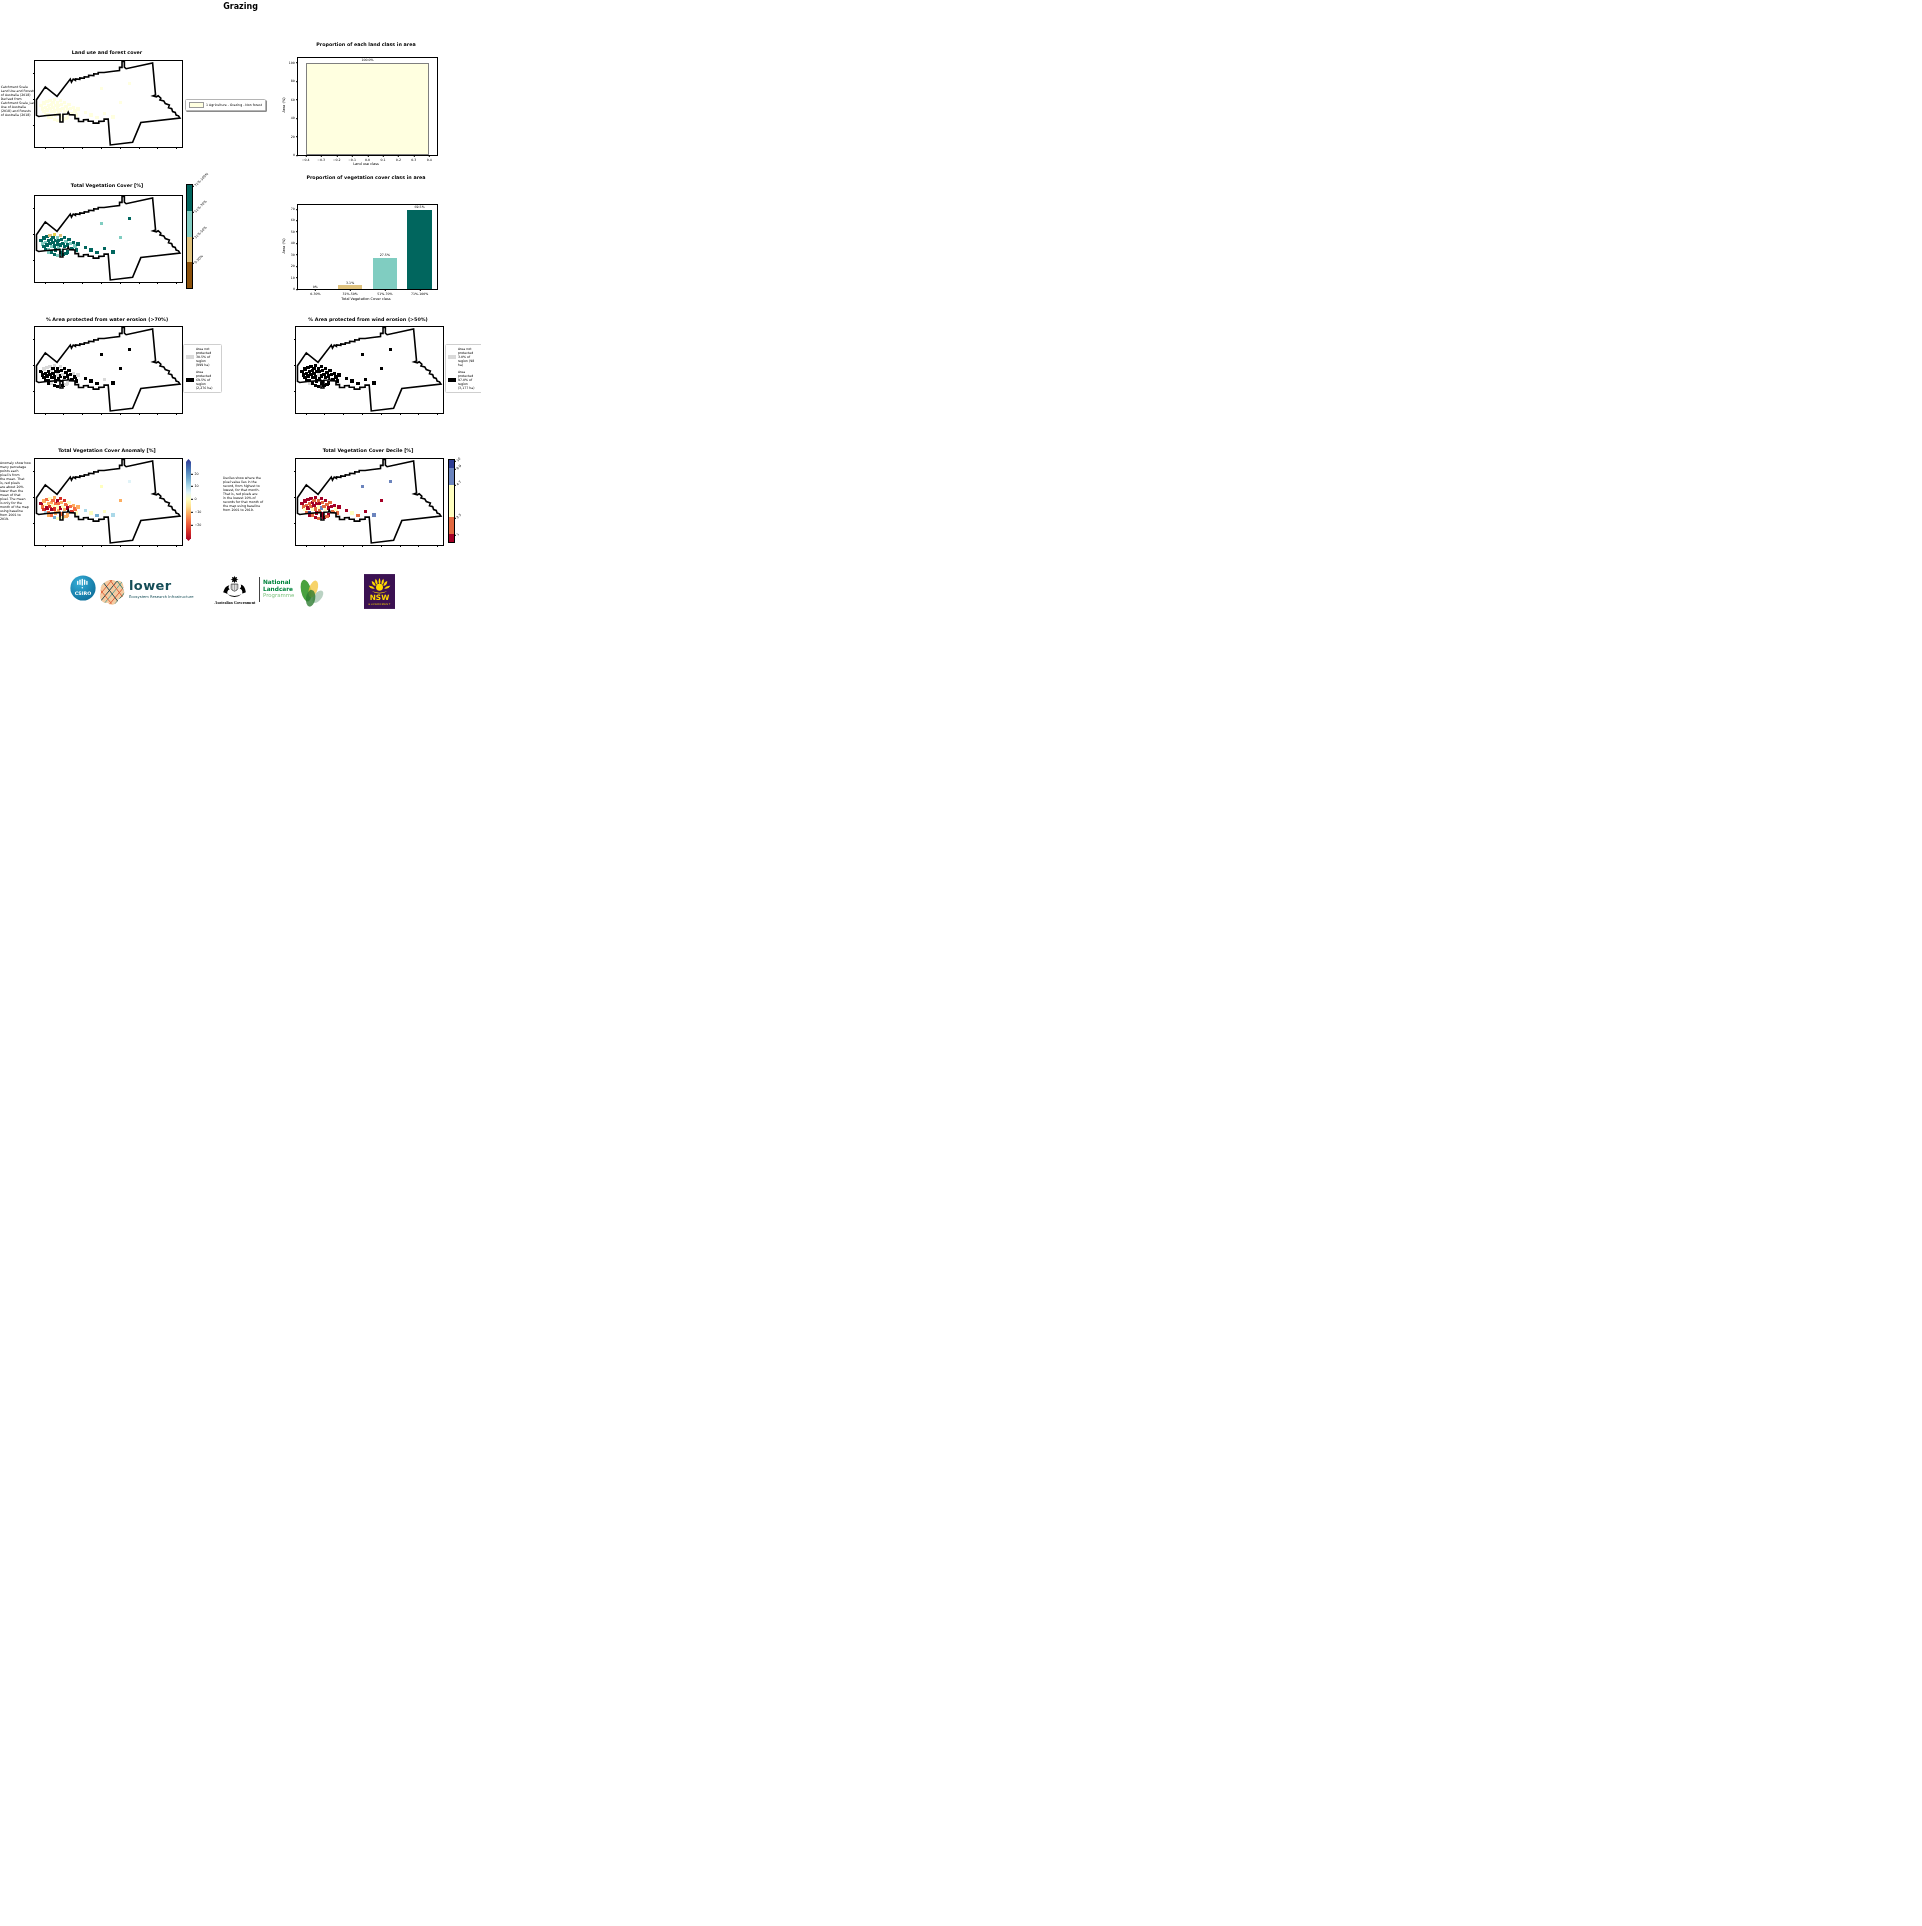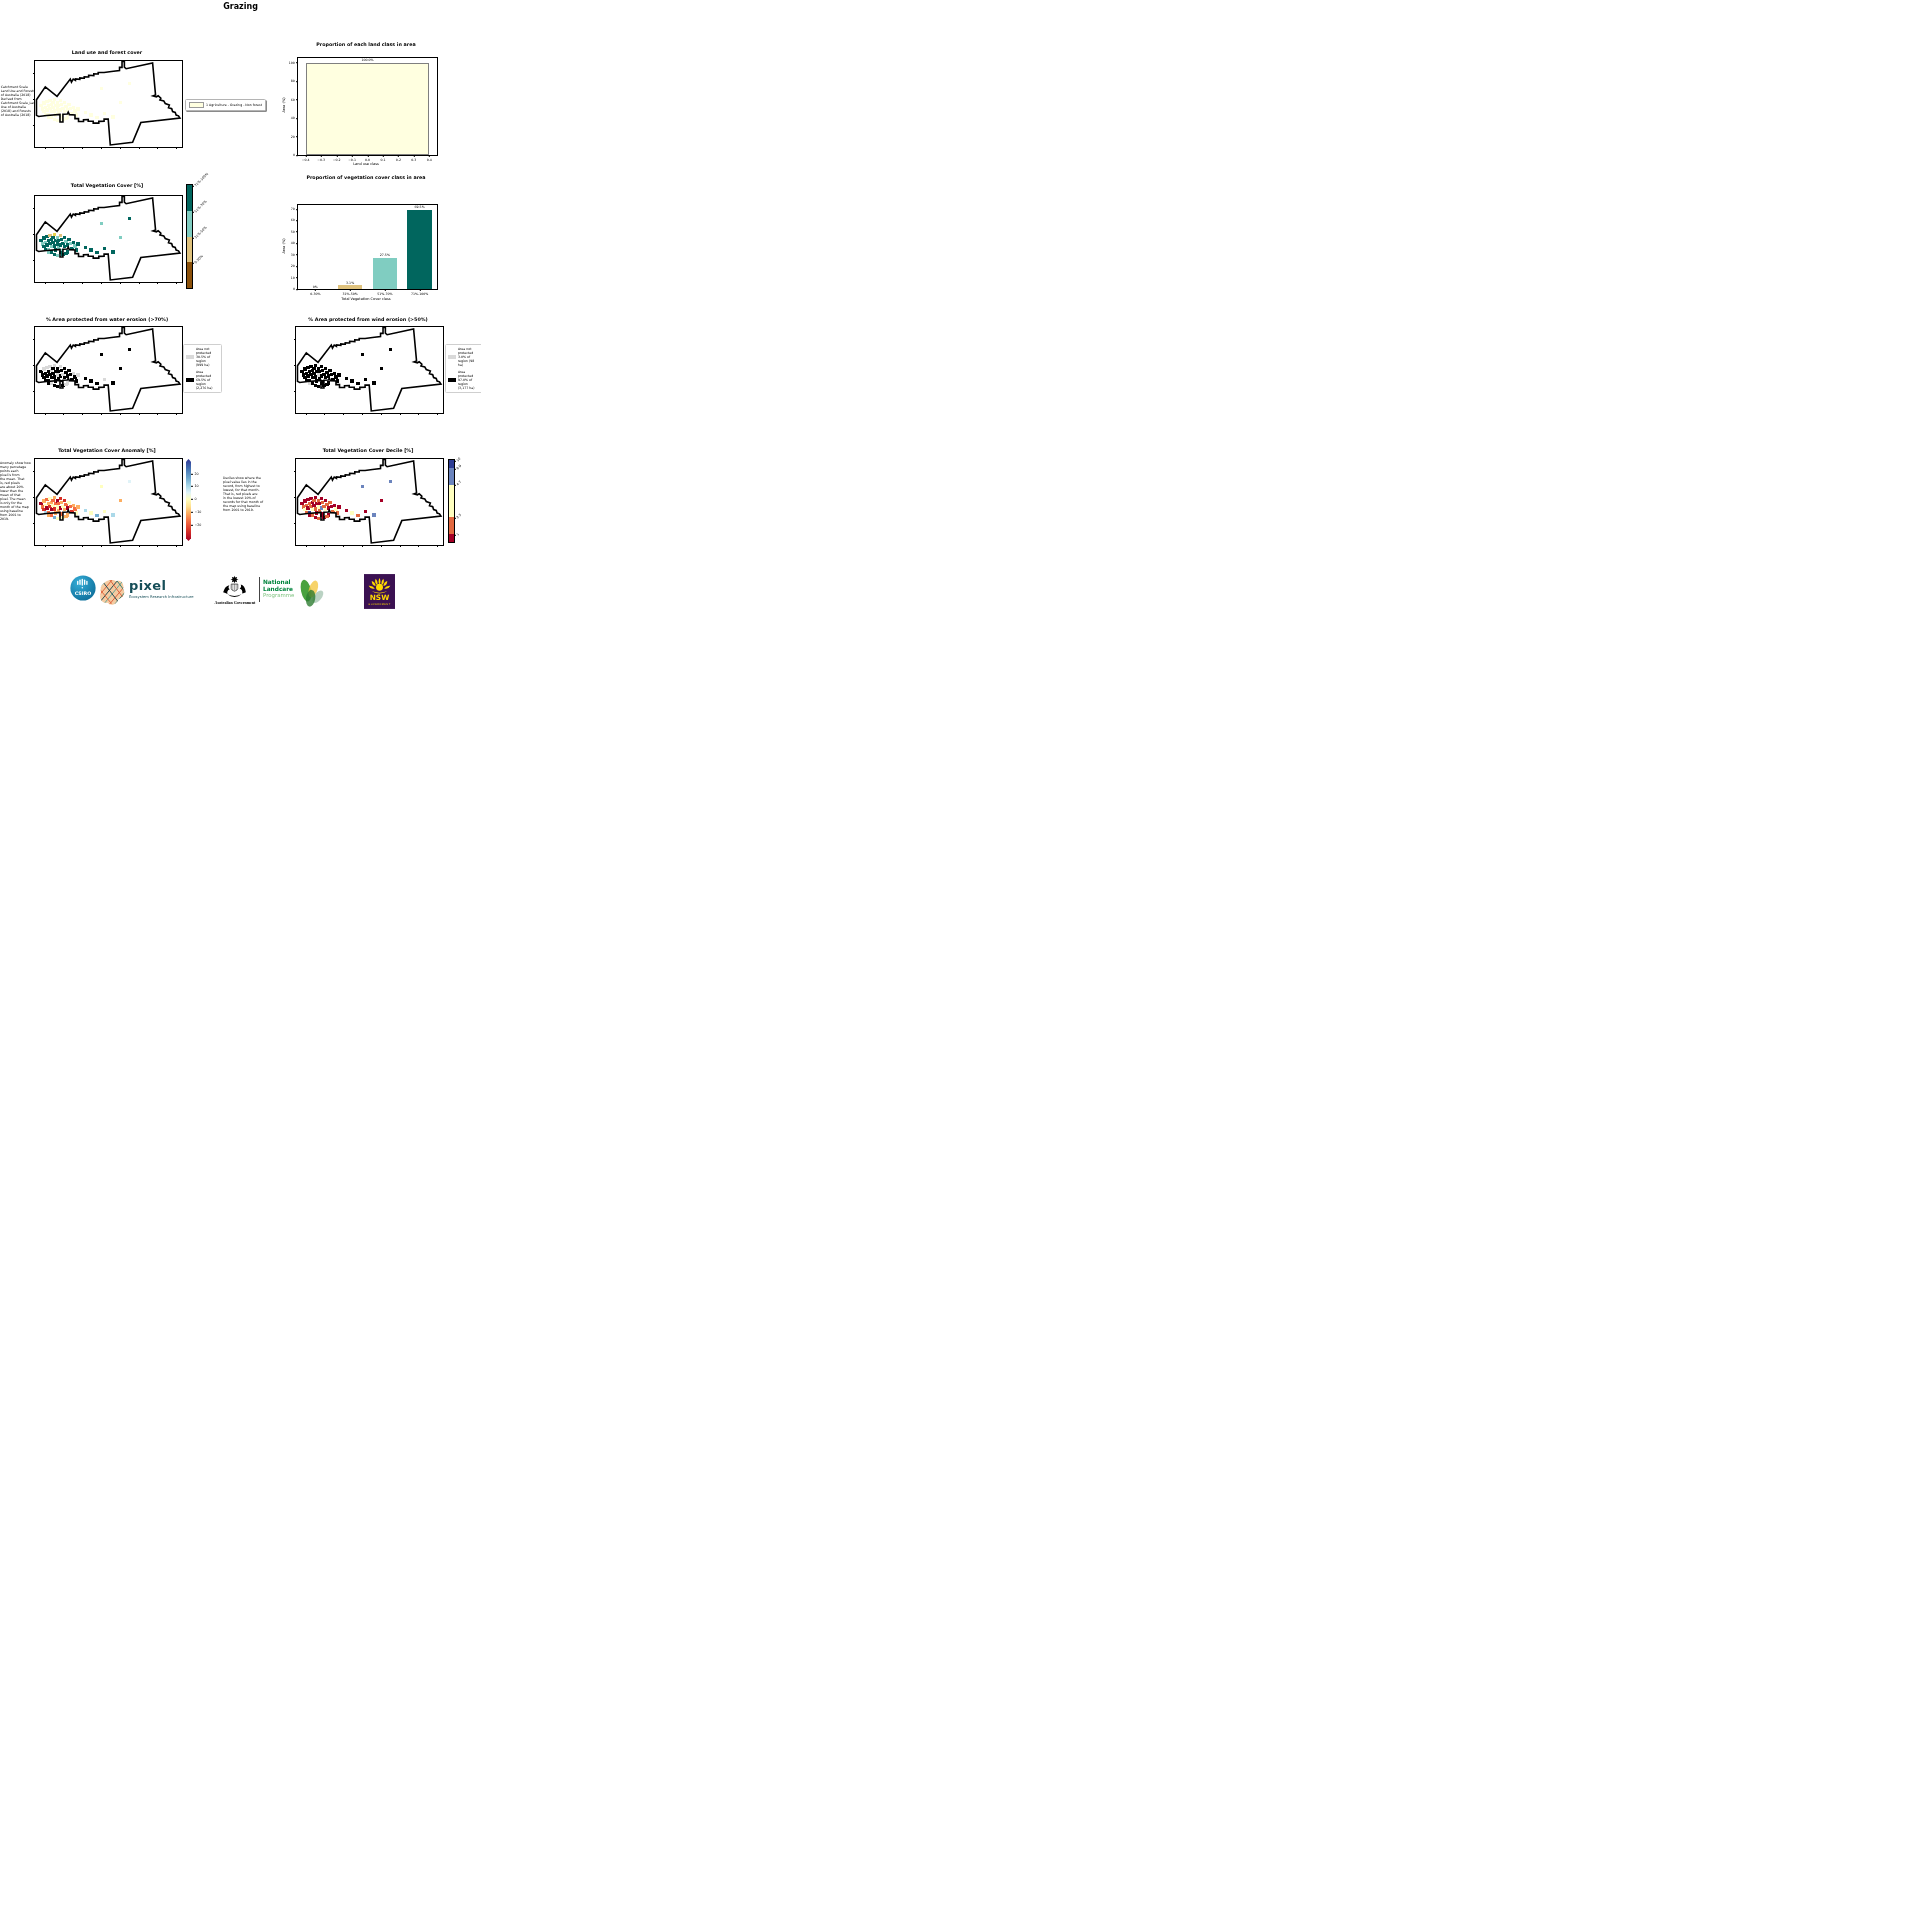--- a/index.html
+++ b/index.html
@@ -751,21 +751,21 @@
           <path d="M-6,48 L38,-4" stroke="#5aa195"></path>
         <path d="M4,28 L40,72" stroke="#e2653c"></path>
           <path d="M18,16 L58,68" stroke="#15424d"></path>
         <path d="M34,8 L70,56" stroke="#db5a35"></path>
           <path d="M48,4 L78,44" stroke="#2a7d74"></path>
       </g>
     </svg>
   </div>
 
   <div class="footer-item" style="left:129px;top:579px;">
-    <div class="tern-word">pixel</div>
+    <div class="tern-word">lower</div>
     <div class="tern-sub" style="margin-top:3.1px;">Ecosystem Research Infrastructure</div>
   </div>
 
   <div class="footer-item" style="left:218px;top:575px;width:33px;height:24px;">
     <svg viewBox="0 0 90 64" width="33" height="24" fill="#000">
       <path d="M45,1 l1.8,5.4 5.4,-1.8 -1.8,5.4 5.4,1.8 -5.4,1.8 1.8,5.4 -5.4,-1.8 -1.8,5.4 -1.8,-5.4 -5.4,1.8 1.8,-5.4 -5.4,-1.8 5.4,-1.8 -1.8,-5.4 5.4,1.8 Z"></path>
       <path d="M36,24 h18 v12 q0,5 -9,7.5 q-9,-2.5 -9,-7.5 Z" fill="none" stroke="#000" stroke-width="1.6"></path>
       <path d="M40.5,24 v16 M45,24 v18 M49.5,24 v16" stroke="#000" stroke-width="1"></path>
       <path d="M14,46 q5,-17 17,-19 q-5,8 1,11 q-9,4 -6,13 q-6,-3 -12,-5 Z"></path>
       <path d="M76,46 q-3,-19 -14,-21 q3,8 -3,11 q9,3 7,14 q5,-2 10,-4 Z"></path>

